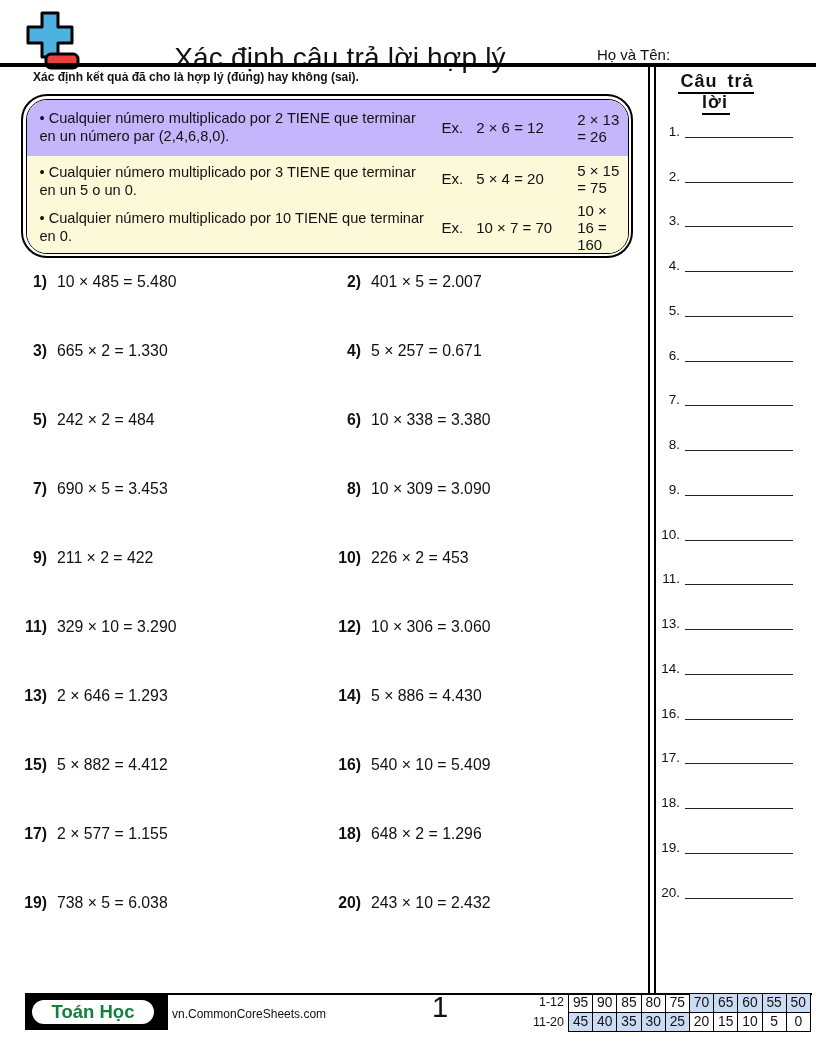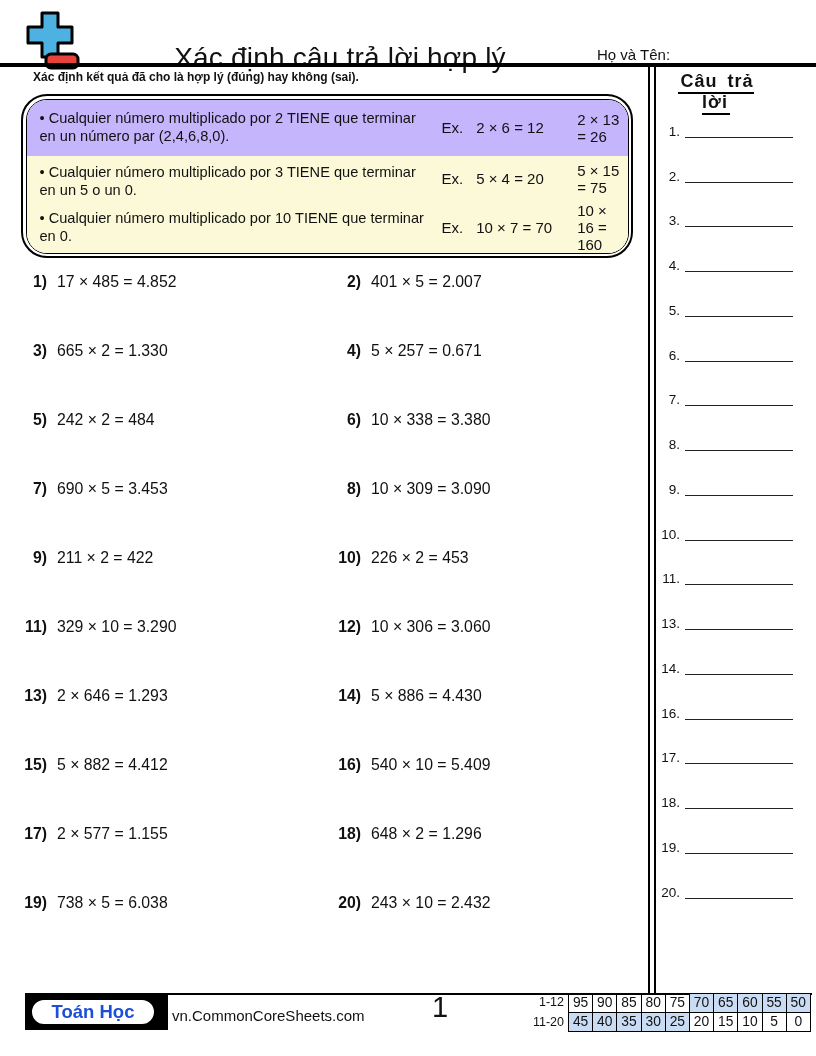--- a/index.html
+++ b/index.html
@@ -45,22 +45,22 @@
   .answers{position:absolute;left:656px;top:95px;width:152px;}
   .ans-item{height:44.75px;display:flex;align-items:flex-end;}
   .ans-num{width:24px;text-align:right;font-size:13.5px;flex:none;padding-bottom:1px;}
   .ans-line{flex:none;width:108px;border-bottom:1.4px solid #222;margin-left:5px;margin-bottom:2px;}
 
   
   .fline{position:absolute;left:25px;top:992.5px;width:787px;height:2.6px;background:#000;}
   .badge{position:absolute;left:25px;top:995px;width:143px;height:35px;background:#000;}
   .badge-pill{position:absolute;left:5px;top:3px;right:12px;bottom:4px;background:#fff;
               border:2.6px solid #000;border-radius:15px;display:flex;align-items:center;
-              justify-content:center;font-size:18.5px;font-weight:700;color:#1d4ed8;}
-  .site{position:absolute;left:172px;top:1007px;font-size:15px;}
+              justify-content:center;font-size:18.5px;font-weight:700;color:#15803d;}
+  .site{position:absolute;left:172px;top:1007px;font-size:12px;}
   .pageno{position:absolute;left:410px;top:991px;width:60px;text-align:center;font-size:29px;font-weight:400;}
   table.score{position:absolute;left:524px;top:992.5px;border-collapse:collapse;font-size:13.8px;}
   table.score td{width:23.2px;height:18.2px;text-align:center;padding:0;
                  border:1.4px solid #000;line-height:1;}
   table.score td.lbl{border:none;width:40px;padding-right:4px;text-align:right;font-size:12.5px;}
   table.score td.hl{background:var(--score_highlight_blue,#c9dcf3);}
 </style>
 </head>
 <body>
 
@@ -111,21 +111,21 @@
           <span class="eq1">10 × 7 = 70</span>
           <span>10 × 16 = 160</span>
         </div>
       </div>
     </div>
   </div>
 
   <div class="problems">
     <div class="prob">
         <span class="pnum">1)</span>
-        <span class="peq">17 × 485 = 4.852</span>
+        <span class="peq">10 × 485 = 5.480</span>
       </div>
     <div class="prob">
         <span class="pnum">2)</span>
         <span class="peq">401 × 5 = 2.007</span>
       </div>
     <div class="prob">
         <span class="pnum">3)</span>
         <span class="peq">665 × 2 = 1.330</span>
       </div>
     <div class="prob">

